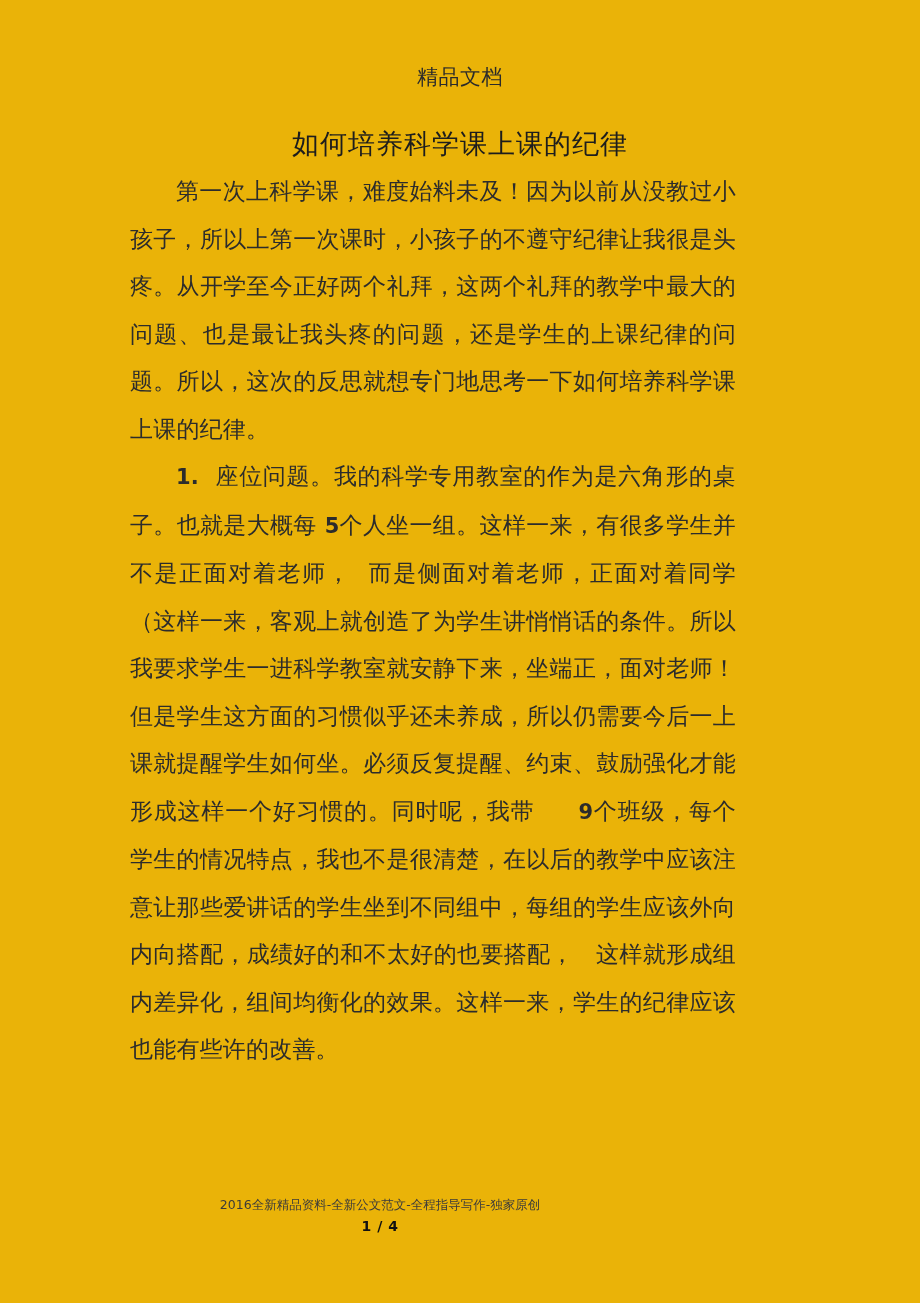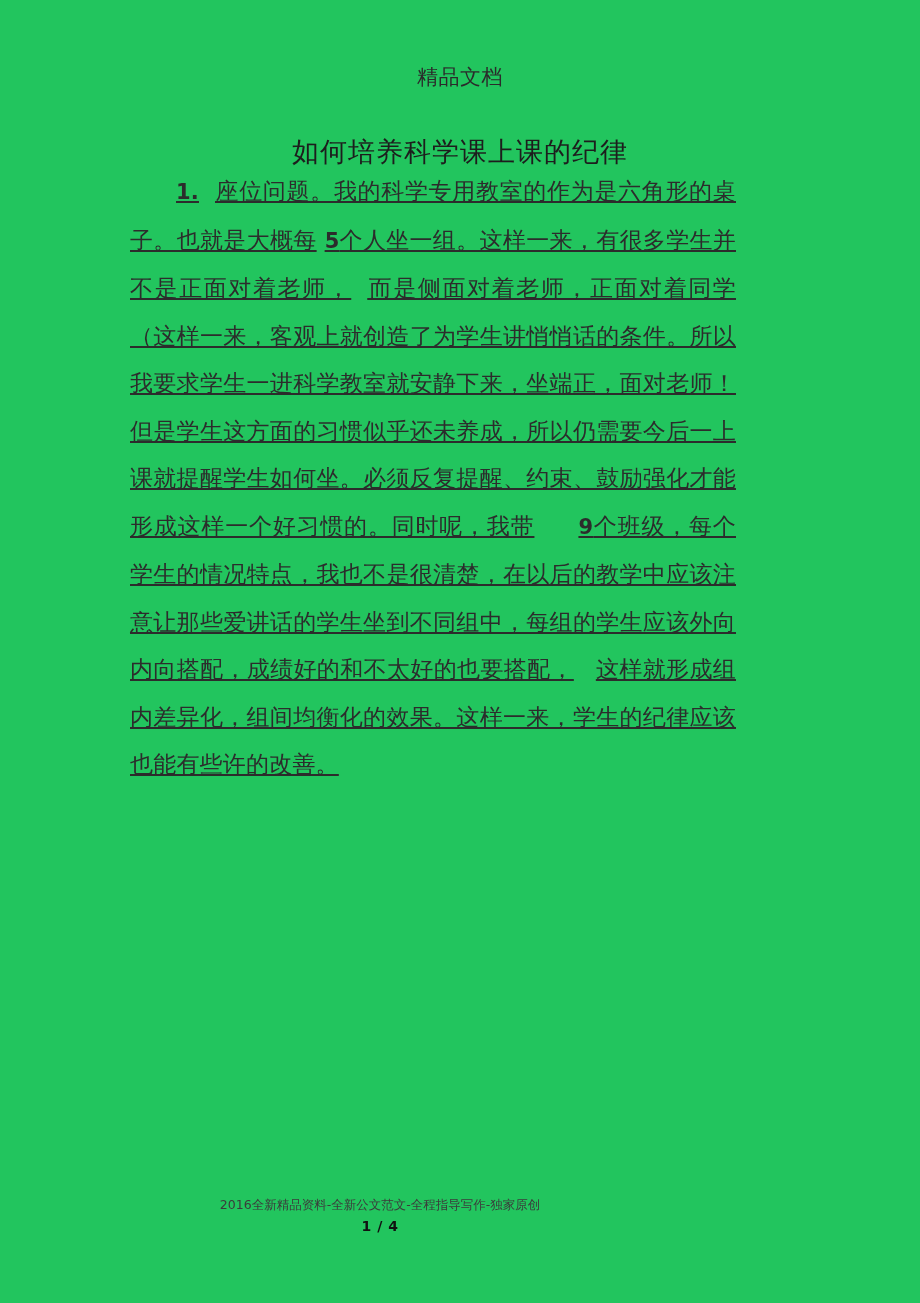--- a/index.html
+++ b/index.html
@@ -17,41 +17,41 @@
     color: #231f20;
     -webkit-font-smoothing: antialiased;
   }
 
   .page {
     position: absolute;
     top: 0;
     left: 0;
     width: 920px;
     height: 1303px;
-    background: #22c55e;
+    background: #eab308;
   }
 
   
   .doc-header {
     position: absolute;
     top: 62px;
     left: 0;
     width: 920px;
     text-align: center;
     font-size: 21px;
     line-height: 30px;
     letter-spacing: 0.5px;
     color: #2b2b2b;
     font-family: "DejaVu Serif", "Liberation Serif", serif;
   }
 
   
   .doc-title {
     position: absolute;
-    top: 132px;
+    top: 124px;
     left: 0;
     width: 920px;
     text-align: center;
     font-size: 27px;
     line-height: 40px;
     letter-spacing: 1px;
     color: #1d1d1d;
     font-family: "DejaVu Serif", "Liberation Serif", serif;
     font-weight: normal;
   }
@@ -79,21 +79,20 @@
   .para.indent2 {
     text-indent: 2em;
   }
 
   .para.indent-sec {
     text-indent: 2.1em;
   }
 
   .para.listitem {
     text-indent: 2em;
-    text-decoration: underline;
   }
 
   .num {
     font-family: "DejaVu Sans", "Liberation Sans", sans-serif;
     font-weight: bold;
     font-size: 21px;
   }
 
   .inline-num {
     font-family: "DejaVu Sans", "Liberation Sans", sans-serif;
@@ -135,20 +134,21 @@
 <body>
 
 <div class="page">
 
   <div class="doc-header">精品文档</div>
 
   <div class="doc-title">如何培养科学课上课的纪律</div>
 
   <div class="body-block">
 
+    <p class="para indent2">第一次上科学课，难度始料未及！因为以前从没教过小孩子，所以上第一次课时，小孩子的不遵守纪律让我很是头疼。从开学至今正好两个礼拜，这两个礼拜的教学中最大的问题、也是最让我头疼的问题，还是学生的上课纪律的问题。所以，这次的反思就想专门地思考一下如何培养科学课上课的纪律。</p>
 
 
     <p class="para listitem"><span class="num">1.</span><span class="gap-md"></span><span>座位问题。我的科学专用教室的作为是六角形的桌子。也就是大概每</span><span class="gap-sm"></span><span class="inline-num">5</span><span>个人坐一组。这样一来，有很多学生并不是正面对着老师，</span><span class="gap-md"></span><span>而是侧面对着老师，正面对着同学（这样一来，客观上就创造了为学生讲悄悄话的条件。所以我要求学生一进科学教室就安静下来，坐端正，面对老师！但是学生这方面的习惯似乎还未养成，所以仍需要今后一上课就提醒学生如何坐。必须反复提醒、约束、鼓励强化才能形成这样一个好习惯的。同时呢，我带</span><span class="gap-lg"></span><span class="inline-num">9</span><span>个班级，每个学生的情况特点，我也不是很清楚，在以后的教学中应该注意让那些爱讲话的学生坐到不同组中，每组的学生应该外向内向搭配，成绩好的和不太好的也要搭配，</span><span class="gap-xl"></span><span>这样就形成组内差异化，组间均衡化的效果。这样一来，学生的纪律应该也能有些许的改善。</span></p>
 
 
   </div>
 
   <div class="doc-footer">
     <div class="footer-line">2016全新精品资料-全新公文范文-全程指导写作-独家原创</div>
     <div class="footer-page">1 / 4</div>

